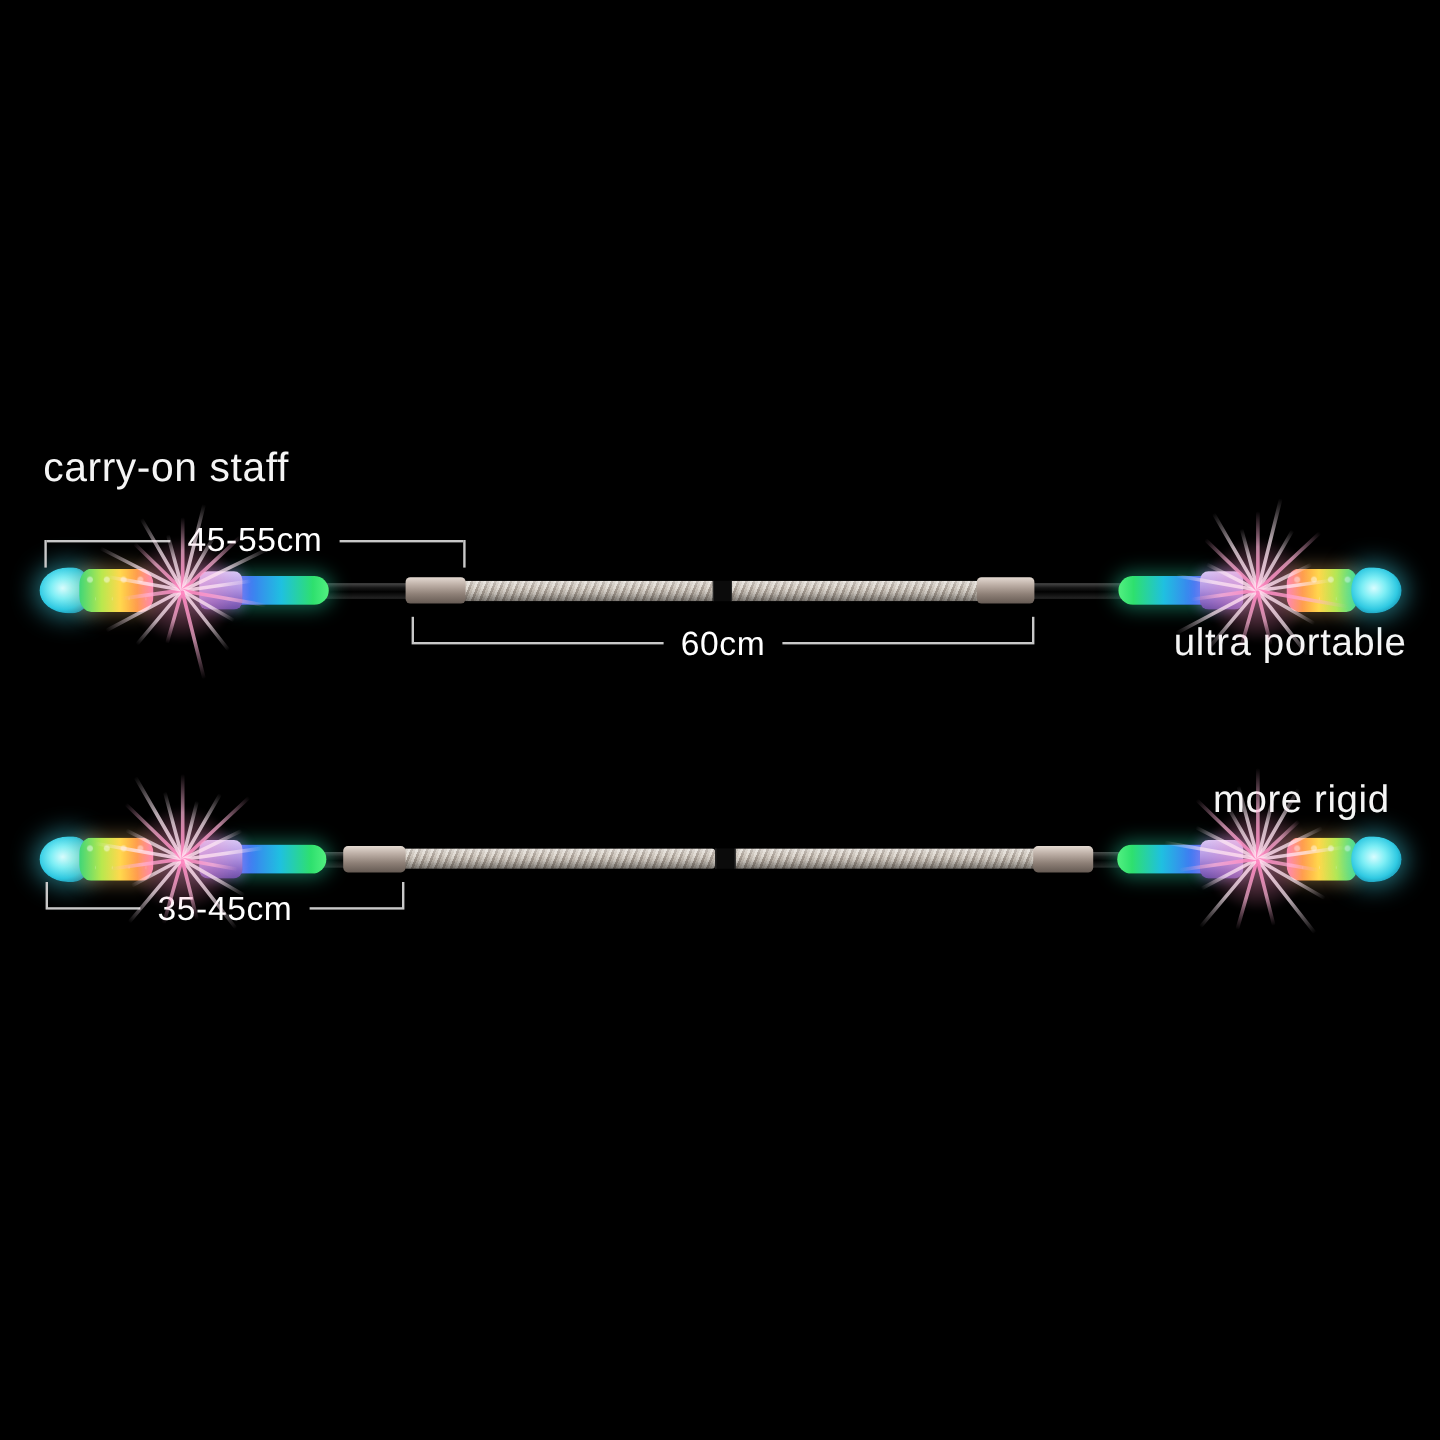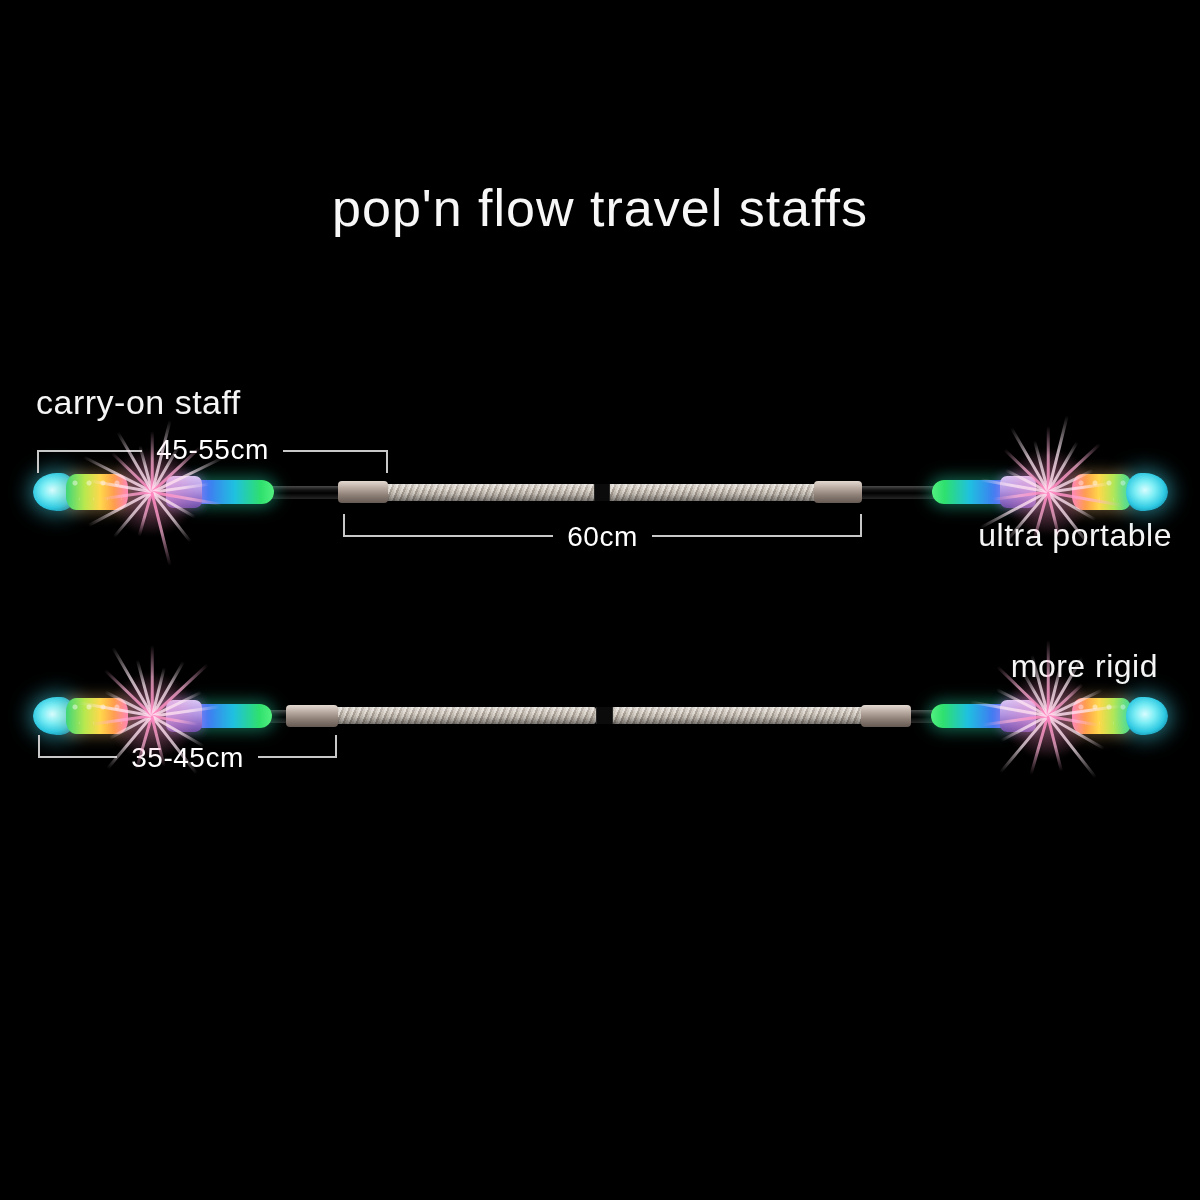--- a/index.html
+++ b/index.html
@@ -9,21 +9,21 @@
     font-family:"Liberation Sans","DejaVu Sans",sans-serif;
     color:#f5f5f5;
   }
   
   .title{
     position:absolute;left:0;top:178px;width:100%;
     text-align:center;font-size:52px;font-weight:300;letter-spacing:1px;
     color:#f7f7f7;
   }
   .staff-label{position:absolute;font-weight:300;letter-spacing:.5px;color:#f5f5f5;}
-  .lbl-carryon{left:36px;top:371px;font-size:34px;margin-top:12px;}
+  .lbl-carryon{left:36px;top:371px;font-size:34px;}
   .lbl-ultra{right:28px;top:517px;font-size:32px;}
   .lbl-rigid{right:42px;top:648px;font-size:32px;}
   .lbl-checkin{left:36px;top:793px;font-size:34px;}
 
   
   .bracket{position:absolute;display:flex;height:23px;z-index:5;}
   .bracket.down{align-items:flex-start;}
   .bracket.up{align-items:flex-end;}
   .bracket .hline{flex:1;height:2px;background:#c8c8c8;}
   .bracket .tick{width:2px;height:23px;background:#c8c8c8;flex:0 0 2px;}
@@ -81,21 +81,20 @@
   .fiber{position:absolute;bottom:0;left:0;width:2.5px;border-radius:3px;
     transform-origin:50% 100%;
     background:linear-gradient(to top,rgba(255,215,235,.9) 0%,rgba(255,235,245,.7) 55%,rgba(255,255,255,0) 100%);}
   .fiber-pink{background:linear-gradient(to top,rgba(255,130,190,.95) 0%,rgba(255,180,215,.7) 55%,rgba(255,255,255,0) 100%);}
 </style>
 </head>
 <body>
 
 <div class="stage">
 
-  <div class="title">pop'n flow travel staffs</div>
 
   <div class="staff">
     <div class="piece bulb bleft" style="left:33px;top:473px;width:43px;"></div>
     <div class="piece knob kleft" style="left:66px;top:474px;width:62px;"></div>
     <div class="piece glowtube gleft" style="left:186px;top:480px;width:88px;"></div>
     <div class="piece shaft" style="left:260px;top:486px;width:86px;"></div>
     <div class="piece collar" style="left:338px;top:481px;width:50px;"></div>
     <div class="piece woven" style="left:384px;top:484px;width:212px;"></div>
     <div class="piece joint" style="left:594px;top:484px;width:14px;"></div>
     <div class="piece woven" style="left:606px;top:484px;width:212px;"></div>

